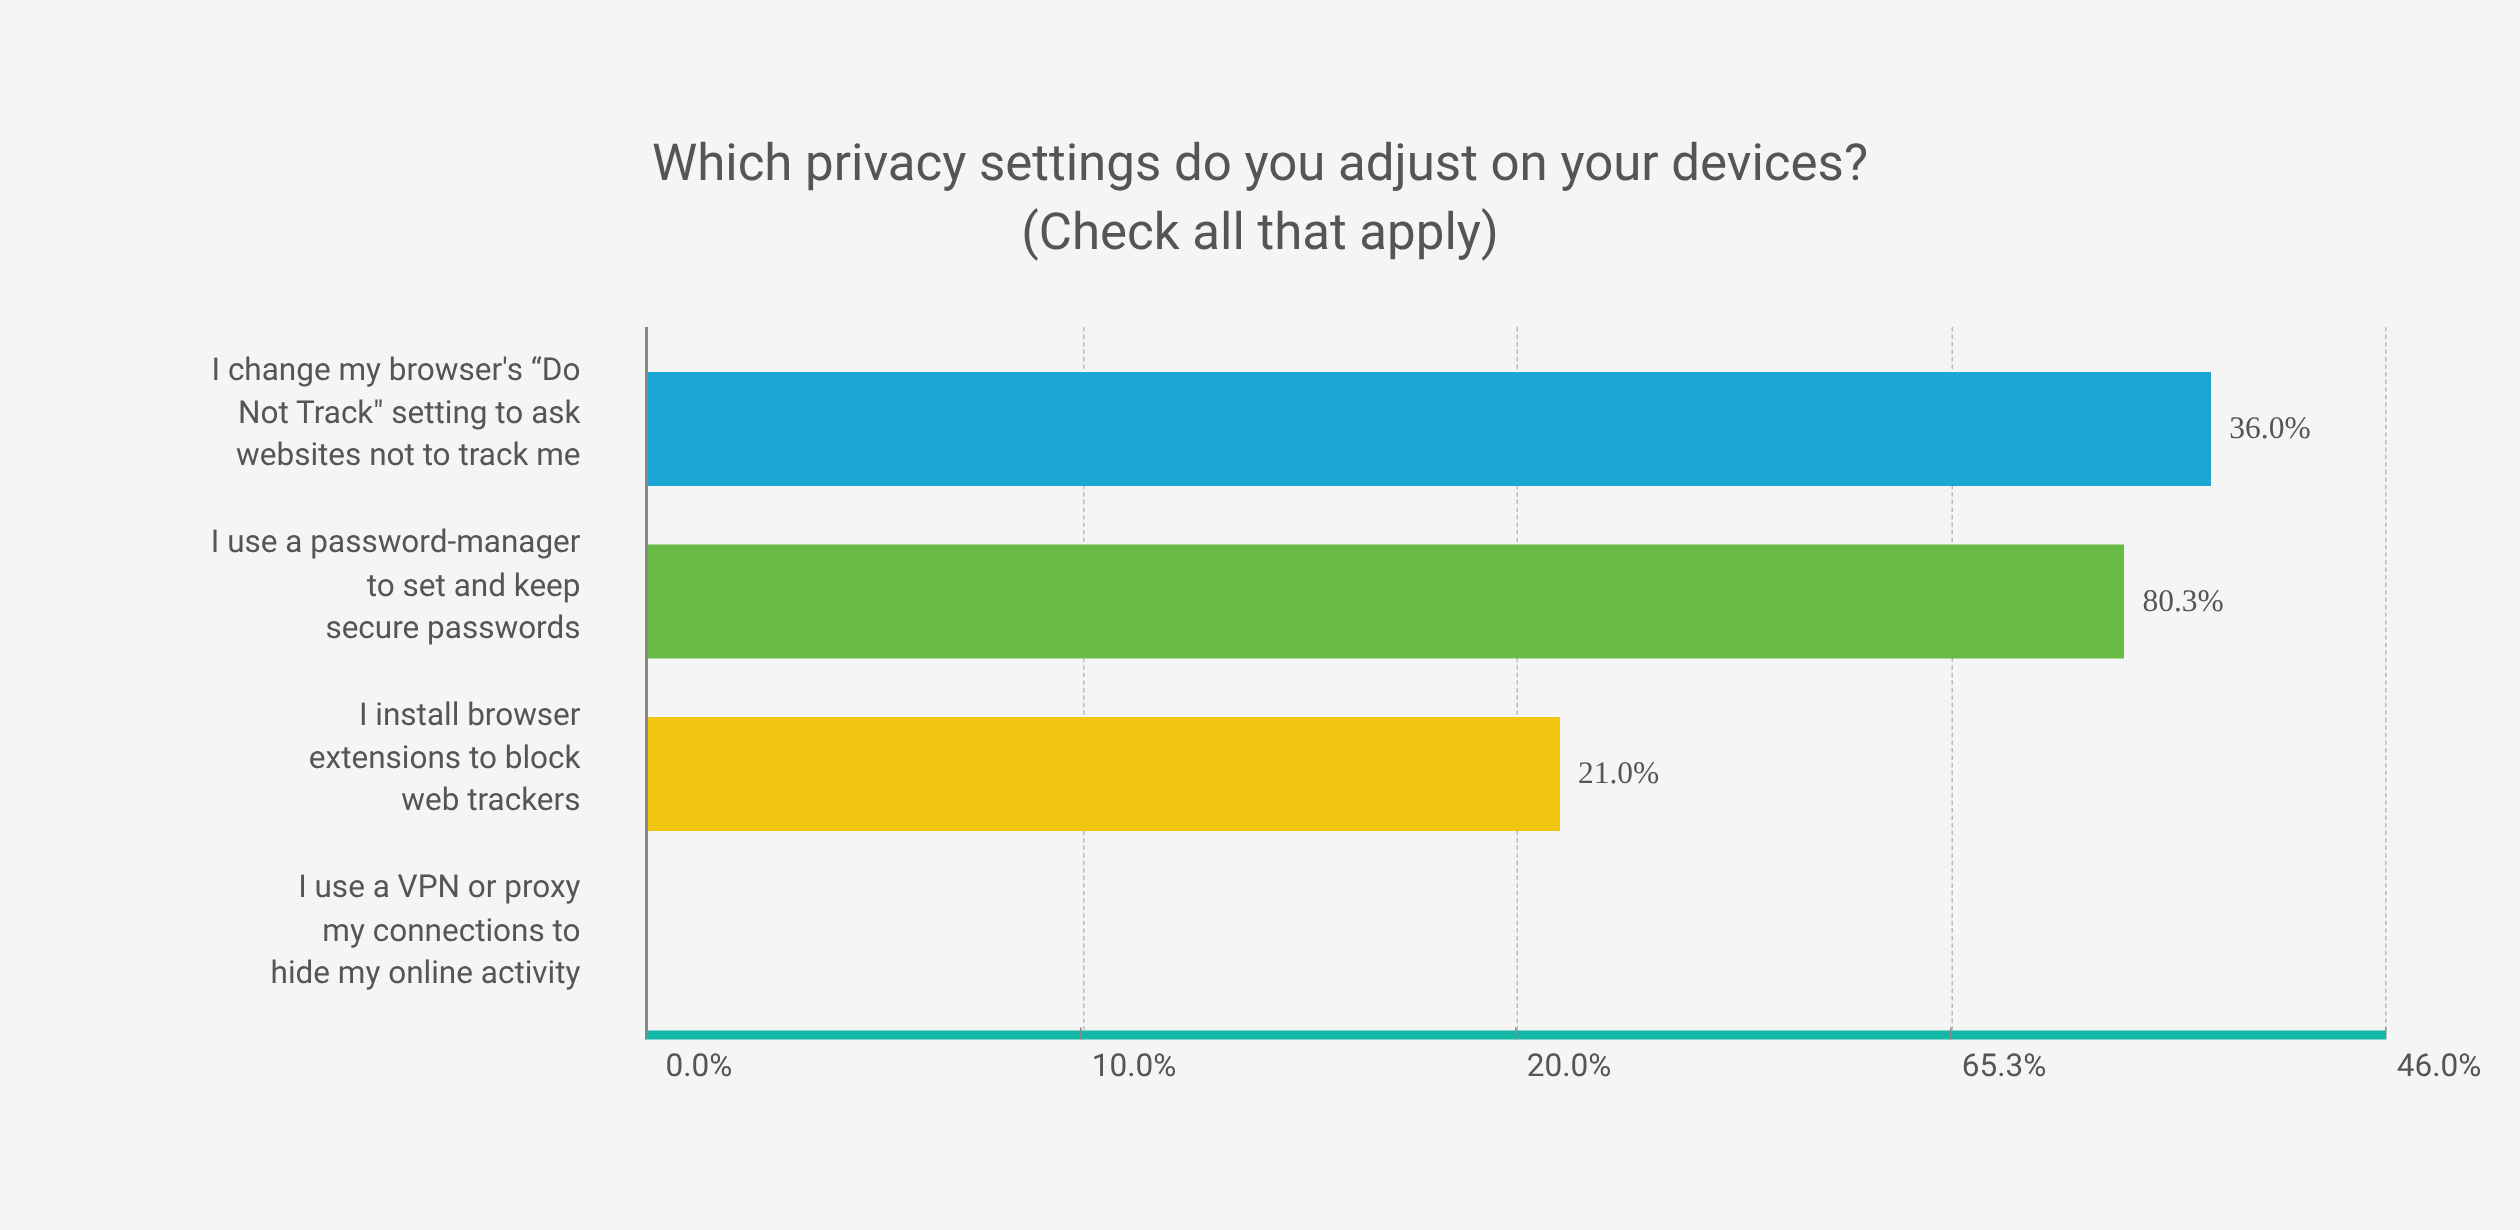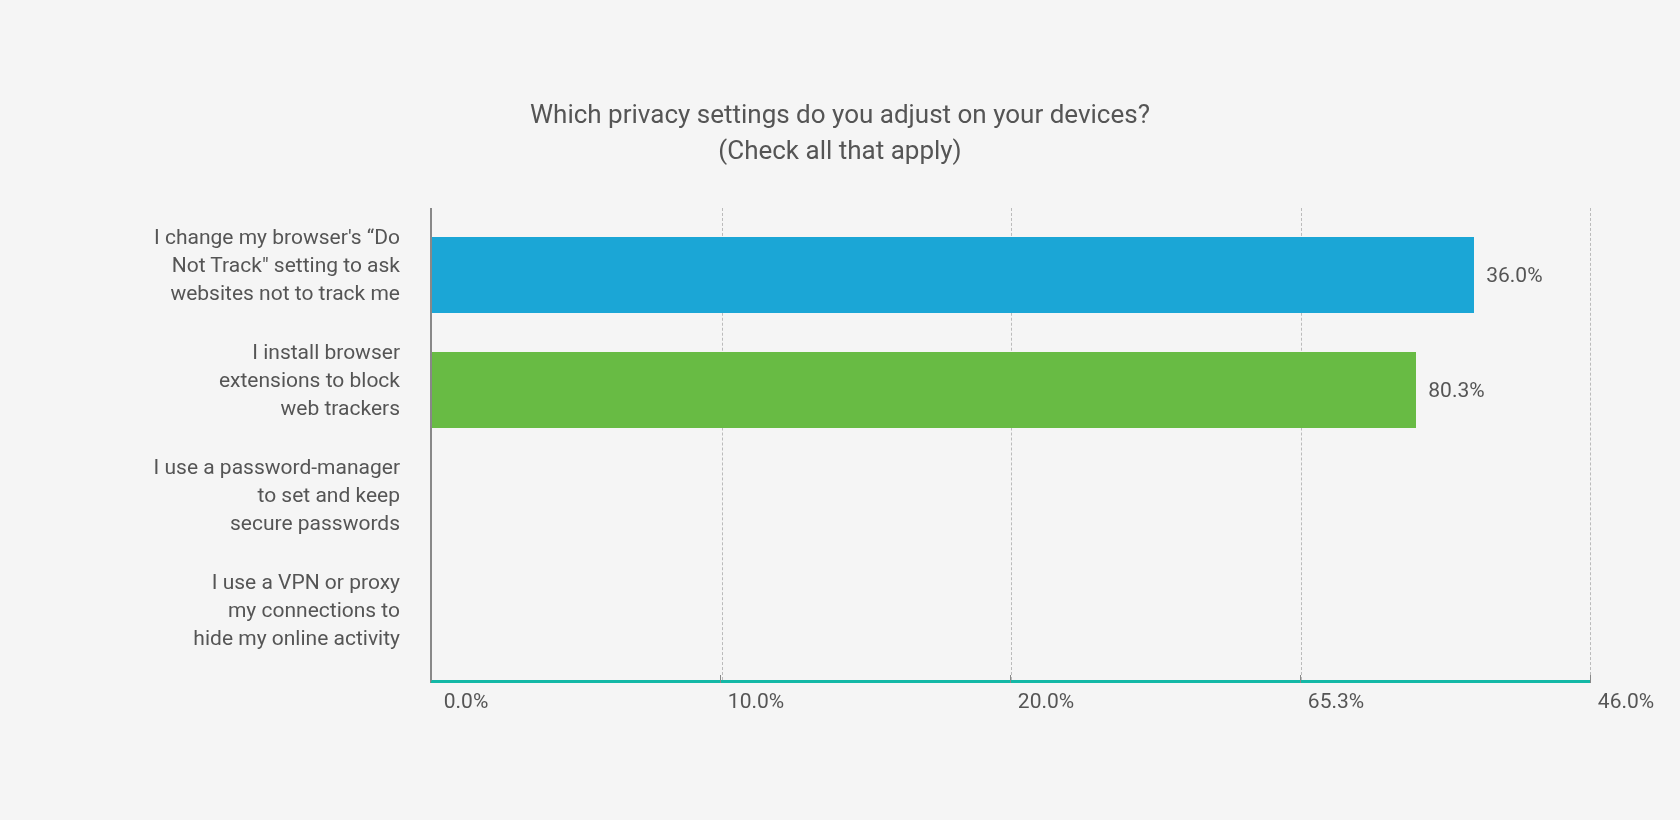--- a/index.html
+++ b/index.html
@@ -12,21 +12,21 @@
     align-items: center;
     justify-content: center;
   }
   .chart-container {
     width: 1500px;
     position: relative;
   }
   .chart-title {
     text-align: center;
     color: #555;
-    font-size: 26px;
+    font-size: 34px;
     font-weight: 400;
     line-height: 1.35;
     margin-bottom: 40px;
   }
   .chart-body {
     display: flex;
     position: relative;
   }
   .y-labels {
     width: 340px;
@@ -35,28 +35,29 @@
   }
   .y-label {
     height: 115px;
     display: flex;
     align-items: center;
     justify-content: flex-end;
     text-align: right;
     color: #555;
     font-size: 21px;
     line-height: 1.35;
-    padding-right: 30px;
+    padding-right: 43px;
   }
   .plot-area {
     flex: 1;
     position: relative;
     border-left: 2px solid #888;
-    border-bottom: 3px solid #14b8a6;
+    border-bottom: 6px solid #14b8a6;
     height: 475px;
+    font-family: Liberation Serif, serif;
   }
   .plot-inner {
     position: absolute;
     top: 0; left: 0; right: 0; bottom: 0;
     padding-top: 10px;
   }
   .gridlines {
     position: absolute;
     top: 0; left: 0; right: 0; bottom: 0;
   }
@@ -116,24 +117,24 @@
   <div class="chart-title">
     <span>Which privacy settings do you adjust on your devices?<br>(Check all that apply)</span>
   </div>
 
   <div class="chart-body">
     <div class="y-labels">
       <div class="y-label">
           <span>I change my browser's “Do<br>Not Track" setting to ask<br>websites not to track me</span>
         </div>
       <div class="y-label">
-          <span>I install browser<br>extensions to block<br>web trackers</span>
+          <span>I use a password-manager<br>to set and keep<br>secure passwords</span>
         </div>
       <div class="y-label">
-          <span>I use a password-manager<br>to set and keep<br>secure passwords</span>
+          <span>I install browser<br>extensions to block<br>web trackers</span>
         </div>
       <div class="y-label">
           <span>I use a VPN or proxy<br>my connections to<br>hide my online activity</span>
         </div>
     </div>
 
     <div class="plot-area">
       <div class="gridlines">
           <div class="gridline" style="left: 25%;"></div>
           <div class="gridline" style="left: 50%;"></div>
@@ -141,20 +142,24 @@
           <div class="gridline" style="left: 100%;"></div>
         </div>
       <div class="plot-inner">
         <div class="bar-row">
           <div class="bar" style="width: 90%; background: rgb(27, 166, 214);"></div>
           <span class="value-label">36.0%</span>
         </div>
         <div class="bar-row">
           <div class="bar" style="width: 85%; background: rgb(104, 187, 68);"></div>
           <span class="value-label">80.3%</span>
+        </div>
+        <div class="bar-row">
+          <div class="bar" style="width: 52.5%; background: rgb(242, 197, 17);"></div>
+          <span class="value-label">21.0%</span>
         </div>
       </div>
     </div>
   </div>
 
   <div class="x-axis">
     <div class="x-tick-container">
         <div class="x-tick-mark" style="left: 0%;"></div>
         <div class="x-tick-label" style="left: 0%;">0.0%</div>
         <div class="x-tick-mark" style="left: 25%;"></div>

